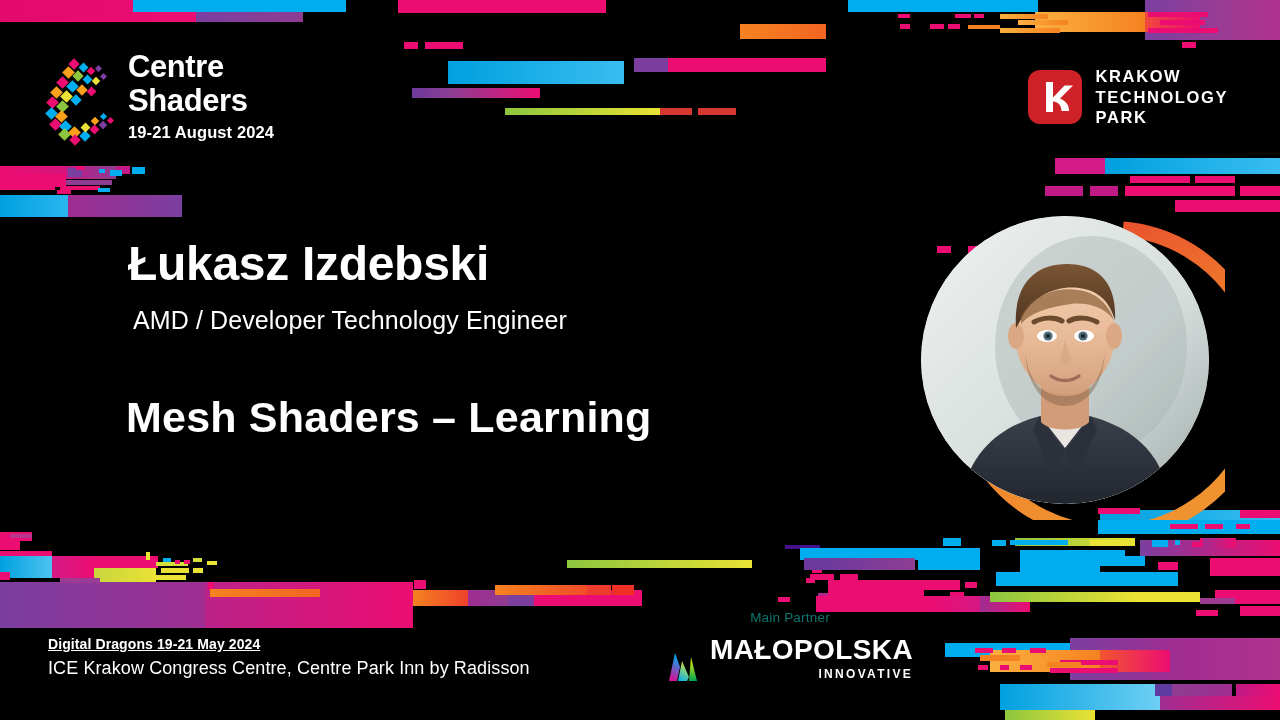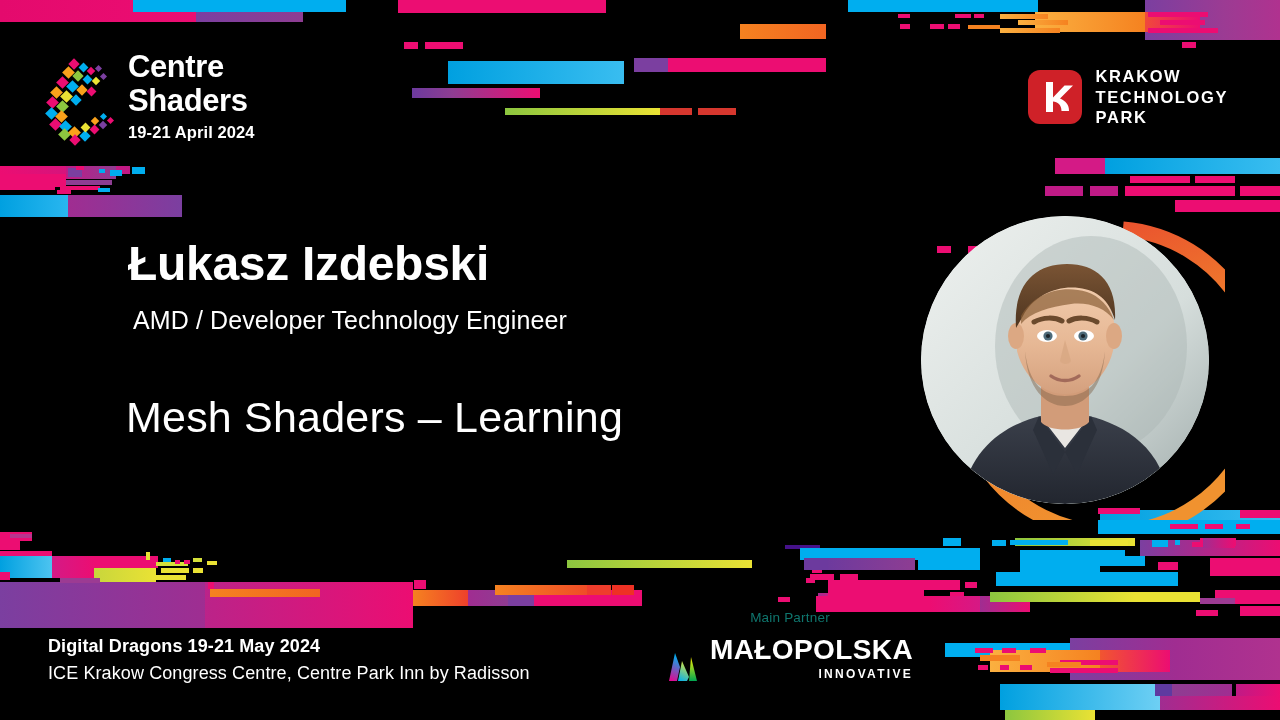--- a/index.html
+++ b/index.html
@@ -17,32 +17,32 @@
 
   
   #ktp{position:absolute;right:52px;top:66px;display:flex;align-items:center;gap:14px;}
   #ktp-badge{width:54px;height:54px;border-radius:12px;background:#cf2128;position:relative;flex:none;}
   #ktp-badge svg{position:absolute;left:0;top:0;}
   #ktp-lines{color:#fff;font-size:16.5px;font-weight:700;line-height:20.5px;letter-spacing:1.6px;}
 
   
   #speaker-name{position:absolute;left:128px;top:236px;color:#fff;font-size:48px;font-weight:700;letter-spacing:-.3px;}
   #speaker-role{position:absolute;left:133px;top:306px;color:#fff;font-size:25px;font-weight:300;letter-spacing:.1px;}
-  #talk-title{position:absolute;left:126px;top:382px;width:700px;color:#fff;font-size:43px;font-weight:400;line-height:70px;letter-spacing:.2px;}
+  #talk-title{position:absolute;left:126px;top:382px;width:700px;color:#fff;font-size:43px;font-weight:700;line-height:70px;letter-spacing:.2px;}
 
   
   #portrait-wrap{position:absolute;left:905px;top:200px;width:320px;height:320px;}
   #portrait-ring{position:absolute;left:0;top:0;width:320px;height:320px;}
   #portrait{position:absolute;left:16px;top:16px;width:288px;height:288px;border-radius:50%;overflow:hidden;
             background:radial-gradient(circle at 36% 30%, #e8ecea 0%, #d9e0de 55%, #b9c4c2 100%);}
   #portrait svg{position:absolute;left:0;top:0;}
 
   
   #venue{position:absolute;left:48px;top:636px;color:#fff;}
-  #venue-line1{font-size:18px;font-weight:700;letter-spacing:.1px;}
+  #venue-line1{font-size:14px;font-weight:700;letter-spacing:.1px;text-decoration:underline;}
   #venue-line2{font-size:18px;font-weight:300;margin-top:6px;letter-spacing:.1px;}
 
   #partner{position:absolute;left:640px;top:610px;width:300px;text-align:center;}
   #partner-label{color:#0f766e;font-size:13.5px;font-weight:300;letter-spacing:.2px;}
   #partner-logo{display:flex;align-items:flex-end;justify-content:center;gap:9px;margin-top:11px;}
   #mal-mark{width:34px;height:30px;flex:none;}
   #mal-textwrap{text-align:left;}
   #mal-name{color:#fff;font-size:28px;font-weight:700;line-height:28px;letter-spacing:.4px;}
   #mal-sub{color:#fff;font-size:12px;font-weight:700;letter-spacing:2.3px;text-align:right;margin-top:3px;}
 </style>
@@ -265,21 +265,21 @@
         <rect x="51" y="72" width="7" height="7" fill="#ec0d72" transform="rotate(45 54.5 75.5)"></rect>
         <rect x="52" y="64" width="6" height="6" fill="#f9a11b" transform="rotate(45 55 67)"></rect>
         <rect x="60" y="68" width="6" height="6" fill="#7b3fa0" transform="rotate(45 63 71)"></rect>
         <rect x="61" y="60" width="5" height="5" fill="#00aeef" transform="rotate(45 63.5 62.5)"></rect>
         <rect x="68" y="64" width="5" height="5" fill="#ec0d72" transform="rotate(45 70.5 66.5)"></rect>
       </g>
     </svg>
     <div id="dd-text">
       <div id="dd-title-1">Centre</div>
       <div id="dd-title-2">Shaders</div>
-      <div id="dd-date">19-21 April 2024</div>
+      <div id="dd-date">19-21 August 2024</div>
     </div>
   </div>
 
   <div id="speaker-name">Łukasz Izdebski</div>
 
   <div id="ktp">
     <div id="ktp-badge">
       <svg width="54" height="54" viewBox="0 0 54 54">
         <path d="M18 12 h7 v15.5 l11.5 -12 h8.5 L32 28.5 C38 31 41 35 41 41 h-7.5 c0 -6 -4 -9.5 -8.5 -9.5 V42 h-7 Z" fill="#ffffff"></path>
       </svg>

